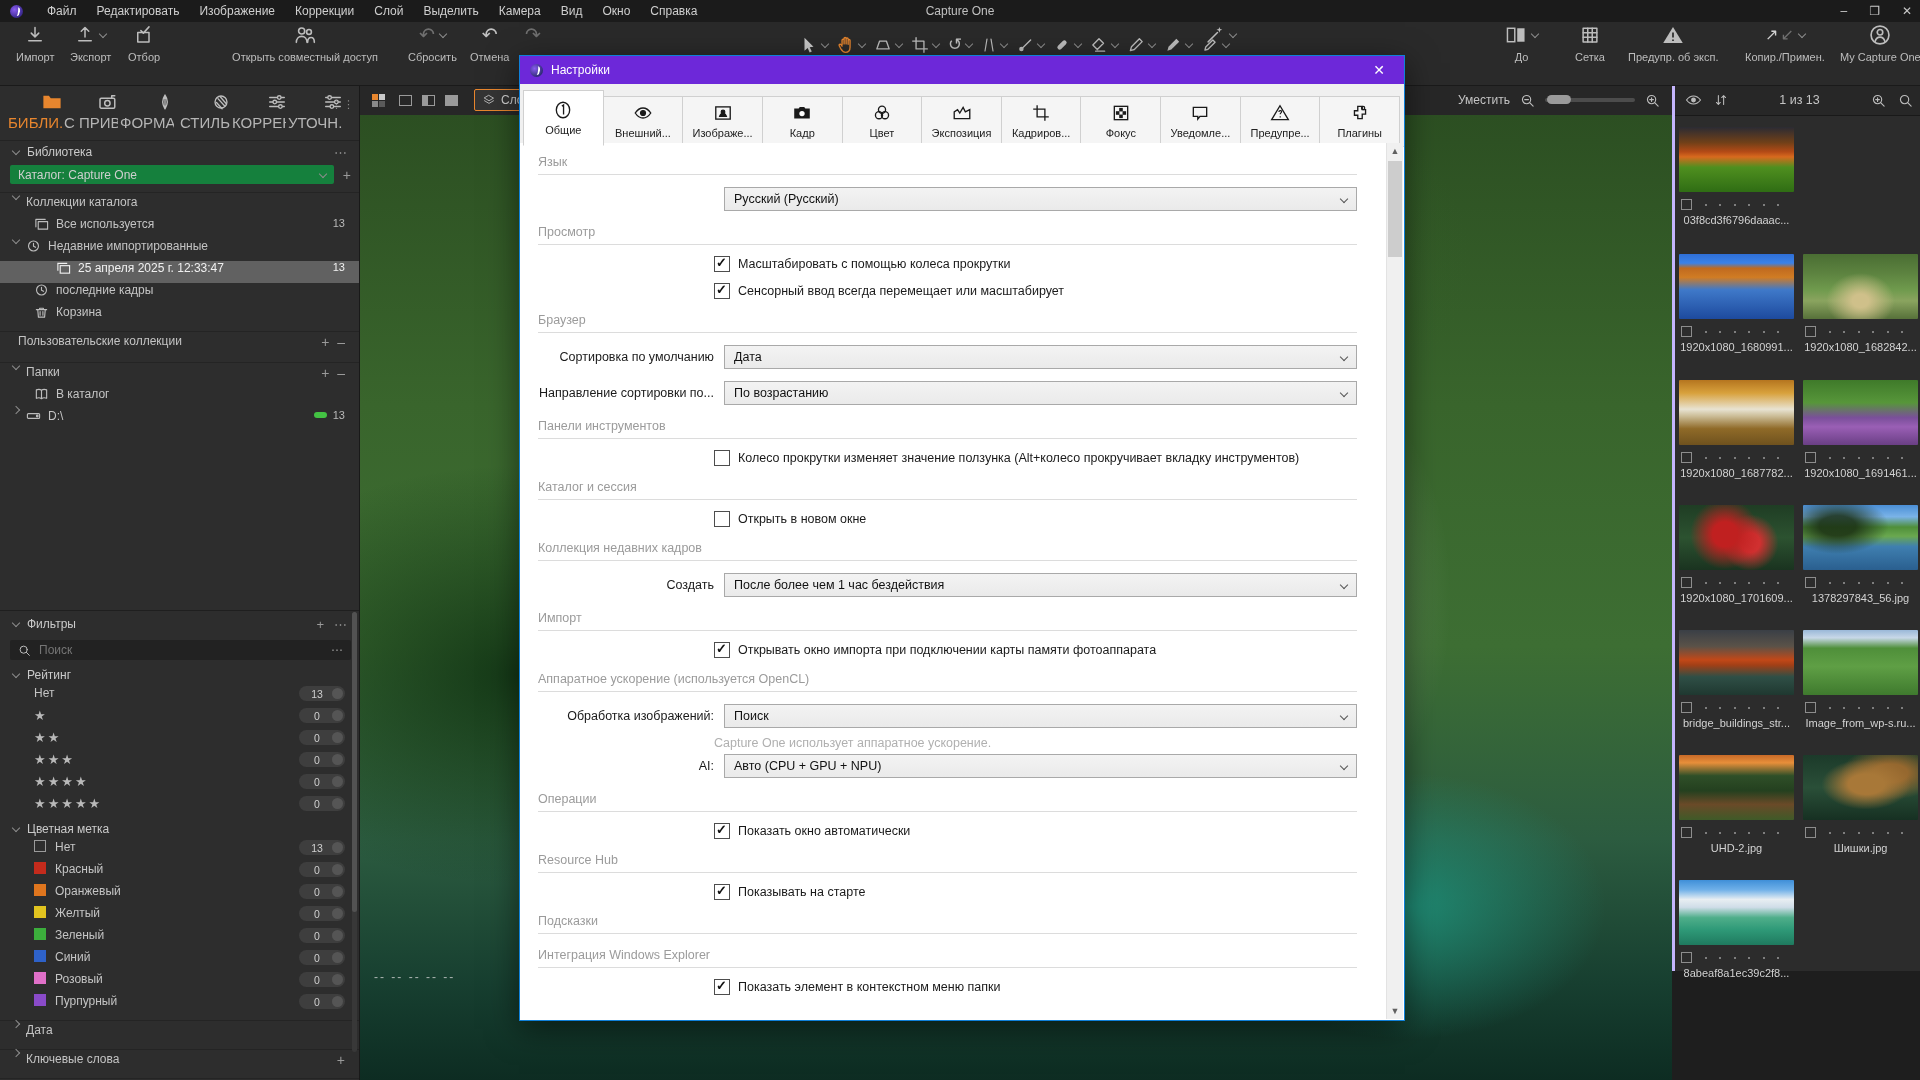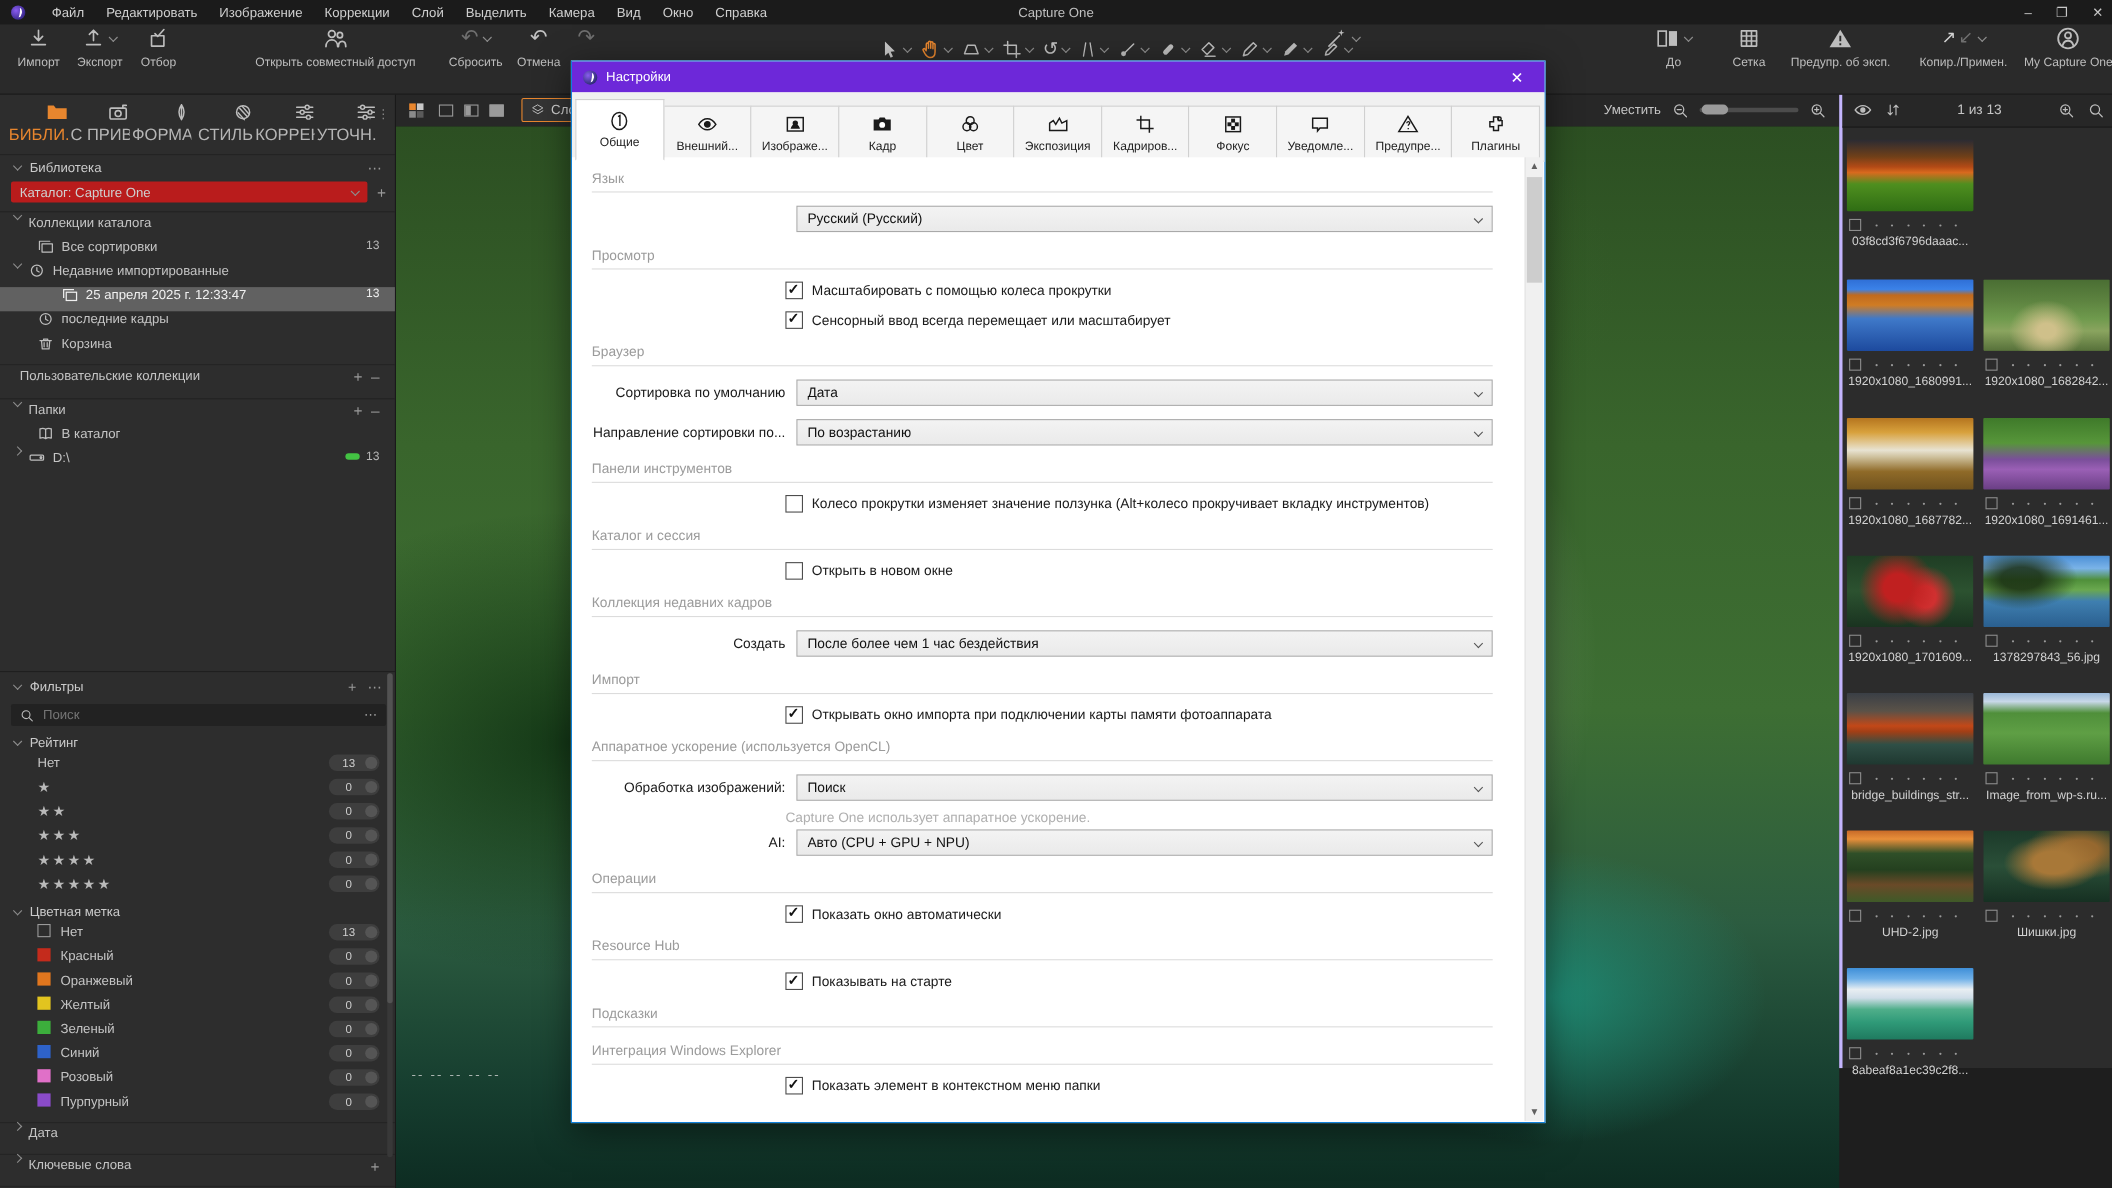--- a/index.html
+++ b/index.html
@@ -47,21 +47,21 @@
   .srow{height:22px;display:flex;align-items:flex-start;padding:0 14px 0 10px;position:relative;color:#c4c4c4}
   .srow .exp{margin-right:7px;color:#9a9a9a}
   .srow .cnt{margin-left:auto;color:#b8b8b8;font-size:11px}
   .srow.sel{background:#616161;color:#f0f0f0}
   .srow.sel .cnt{color:#f0f0f0}
   .indent1{padding-left:34px}
   .indent2{padding-left:56px}
   .sechead{height:22px;display:flex;align-items:center;padding:0 12px 0 10px;color:#cacaca}
   .sechead .tools{margin-left:auto;display:flex;gap:10px;color:#9a9a9a;font-size:13px}
   .catrow{margin:2px 8px 8px 10px;display:flex;align-items:center}
-  .catbox{flex:1;height:19px;background:#b91c1c;border-radius:2px;display:flex;align-items:center;
+  .catbox{flex:1;height:19px;background:#15803d;border-radius:2px;display:flex;align-items:center;
           padding:0 8px;color:#cfcfcf}
   .catbox .chev{margin-left:auto}
   .plus{color:#9a9a9a;font-size:14px;margin-left:9px}
   .divline{border-top:1px solid #242424;margin:4px 0 2px}
   .greenbar{width:13px;height:6px;border-radius:3px;background:#43c243;margin-right:6px}
   .filters{position:absolute;left:0;top:525px;right:0;border-top:1px solid #1f1f1f;background:#2d2d2d}
   .searchrow{margin:3px 8px 4px 10px;height:20px;background:#222;border-radius:2px;display:flex;
              align-items:center;padding:0 8px;color:#8a8a8a}
   .searchrow input{background:transparent;border:none;outline:none;color:#bdbdbd;font-size:12px;width:200px;
              font-family:"Liberation Sans",sans-serif}
@@ -466,21 +466,21 @@
 
     <div class="srow">
       <span class="chev exp"></span>
       <span>Коллекции каталога</span>
     </div>
     <div class="srow indent1">
       <svg class="ic" width="15" height="14" viewBox="0 0 16 14" style="margin-right:7px">
           <rect x="4.5" y="4.5" width="10" height="8"></rect>
           <path d="M2 10V2h10"></path>
         </svg>
-      <span>Все сортировки</span>
+      <span>Все используется</span>
       <span class="cnt">13</span>
     </div>
     <div class="srow">
       <span class="chev exp"></span>
       <svg class="ic" width="15" height="14" viewBox="0 0 16 14" style="margin-right:7px">
           <circle cx="8" cy="7" r="5.3"></circle>
           <path d="M8 4v3.2l2.2 1.2"></path>
         </svg>
       <span>Недавние импортированные</span>
     </div>

